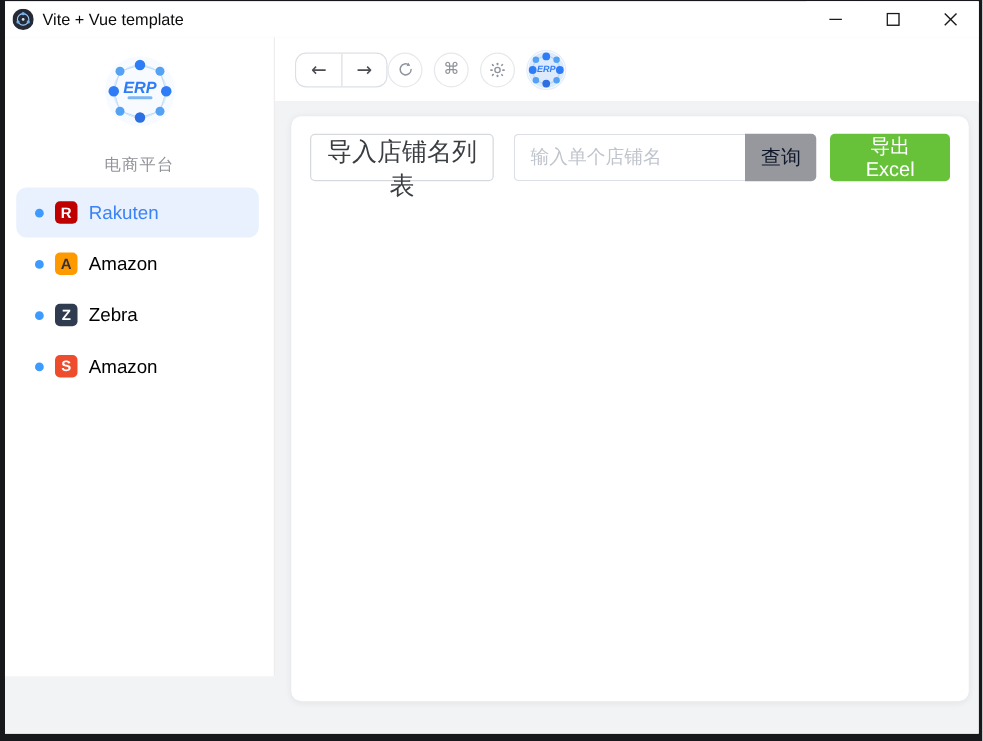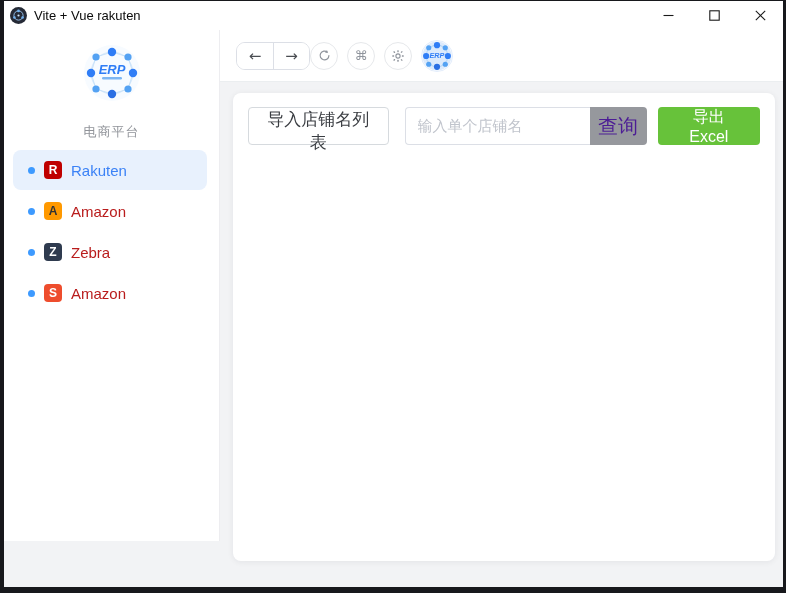--- a/index.html
+++ b/index.html
@@ -25,21 +25,21 @@
   .sidebar-panel { width:216px; height:511px; background:#fff; border-right:1px solid #ededf0; }
   .logo-wrap { display:flex; justify-content:center; padding-top:14px; }
   .brand-name { margin-top:21px; text-align:center; font-size:13px; color:#909399; letter-spacing:1px; }
   .menu { margin-top:9px; padding:0 12px 0 9px; }
   .menu-item { height:40px; margin-bottom:1px; display:flex; align-items:center; padding-left:15px;
                border-radius:8px; cursor:pointer; }
   .menu-item.selected { background:#e8f1fd; }
   .menu-dot { width:7px; height:7px; border-radius:50%; background:#3d9aff; flex:0 0 7px; }
   .menu-badge { width:18px; height:18px; border-radius:4px; margin-left:9px; display:flex;
                 align-items:center; justify-content:center; font-size:12px; font-weight:bold; }
-  .menu-label { margin-left:9px; font-size:15px; color:#b91c1c; }
+  .menu-label { margin-left:9px; font-size:15px; color:#000000; }
   .menu-item.selected .menu-label { color:#3b82f6; }
 
   
   .main { flex:1; display:flex; flex-direction:column; min-width:0; }
   .main-header { height:52px; flex:0 0 52px; background:#fff; border-bottom:1px solid #ebeef0;
                  display:flex; align-items:center; padding:0 14px 0 16px; }
   .nav-arrows { display:flex; border:1px solid #dcdfe6; border-radius:9px; overflow:hidden; background:#fff; }
   .nav-btn { width:36px; height:26px; display:flex; align-items:center; justify-content:center;
              border:none; background:#fff; color:#4a4d52; font-size:15px; font-family:"DejaVu Sans",sans-serif; }
   .nav-btn + .nav-btn { border-left:1px solid #dcdfe6; }
@@ -52,46 +52,46 @@
               display:flex; align-items:center; justify-content:center; color:#8f949c; }
   .cmd-glyph { font-size:13px; color:#8f949c; font-family:"DejaVu Sans",sans-serif; }
   .avatar { width:32px; height:32px; border-radius:50%; overflow:hidden; border:1px solid #e3edfb; }
 
   
   .content { flex:1; position:relative; }
   .card { position:absolute; left:13px; top:11px; right:8px; bottom:26px; background:#fff;
           border-radius:8px; box-shadow:0 1px 6px rgba(31,35,41,.07); padding:14px 15px; }
   .card-toolbar { display:flex; align-items:center; }
   .btn-outline { height:38px; padding:0 12px; border:1px solid #d6dade; border-radius:4px; background:#fff;
-                 font-size:17px; color:#3a3d42; font-family:Liberation Serif, serif; }
+                 font-size:20px; color:#3a3d42; font-family:Liberation Serif, serif; }
   .input-group { display:flex; margin-left:16px; }
   .text-input { width:185px; height:38px; border:1px solid #dcdfe6; border-right:none; border-radius:4px 0 0 4px;
                 padding:0 12px; font-size:15px; color:#333; font-family:Liberation Serif, serif; outline:none; }
   .text-input::placeholder { color:#c0c4cc; }
-  .btn-search { width:57px; height:38px; border:none; background:#96989d; color:#4c1d95; font-size:20px;
+  .btn-search { width:57px; height:38px; border:none; background:#96989d; color:#0f172a; font-size:16px;
                 border-radius:0 4px 4px 0; font-family:inherit; }
   .btn-export { margin-left:11px; height:38px; padding:0 17px; border:none; background:#67c23a; color:#fff;
                 font-size:16px; border-radius:4px; font-family:inherit; }
 </style>
 </head>
 <body>
 
 <div class="screen">
   <div class="window">
 
     <div class="titlebar">
       <svg class="app-icon" viewBox="0 0 17 17">
         <circle cx="8.5" cy="8.5" r="8.5" fill="#252a36"></circle>
         <circle cx="8.5" cy="8.5" r="4.6" fill="none" stroke="#9ec9f5" stroke-width="0.9"></circle>
         <circle cx="8.5" cy="3.9" r="1.3" fill="#6fb1f0"></circle>
         <circle cx="12.6" cy="10.5" r="1.3" fill="#6fb1f0"></circle>
         <circle cx="4.4" cy="10.5" r="1.3" fill="#6fb1f0"></circle>
         <circle cx="8.5" cy="8.5" r="1.1" fill="#cfe6fb"></circle>
       </svg>
-      <span class="app-title">Vite + Vue rakuten</span>
+      <span class="app-title">Vite + Vue template</span>
       <div class="win-controls">
         <button class="win-btn">
           <svg width="11" height="11" viewBox="0 0 11 11">
             <line x1="0.5" y1="5.5" x2="10.5" y2="5.5" stroke="#1a1a1a" stroke-width="1.1"></line>
           </svg>
         </button>
         <button class="win-btn">
           <svg width="11" height="11" viewBox="0 0 11 11">
             <rect x="0.8" y="0.8" width="9.4" height="9.4" fill="none" stroke="#1a1a1a" stroke-width="1.1"></rect>
           </svg>

